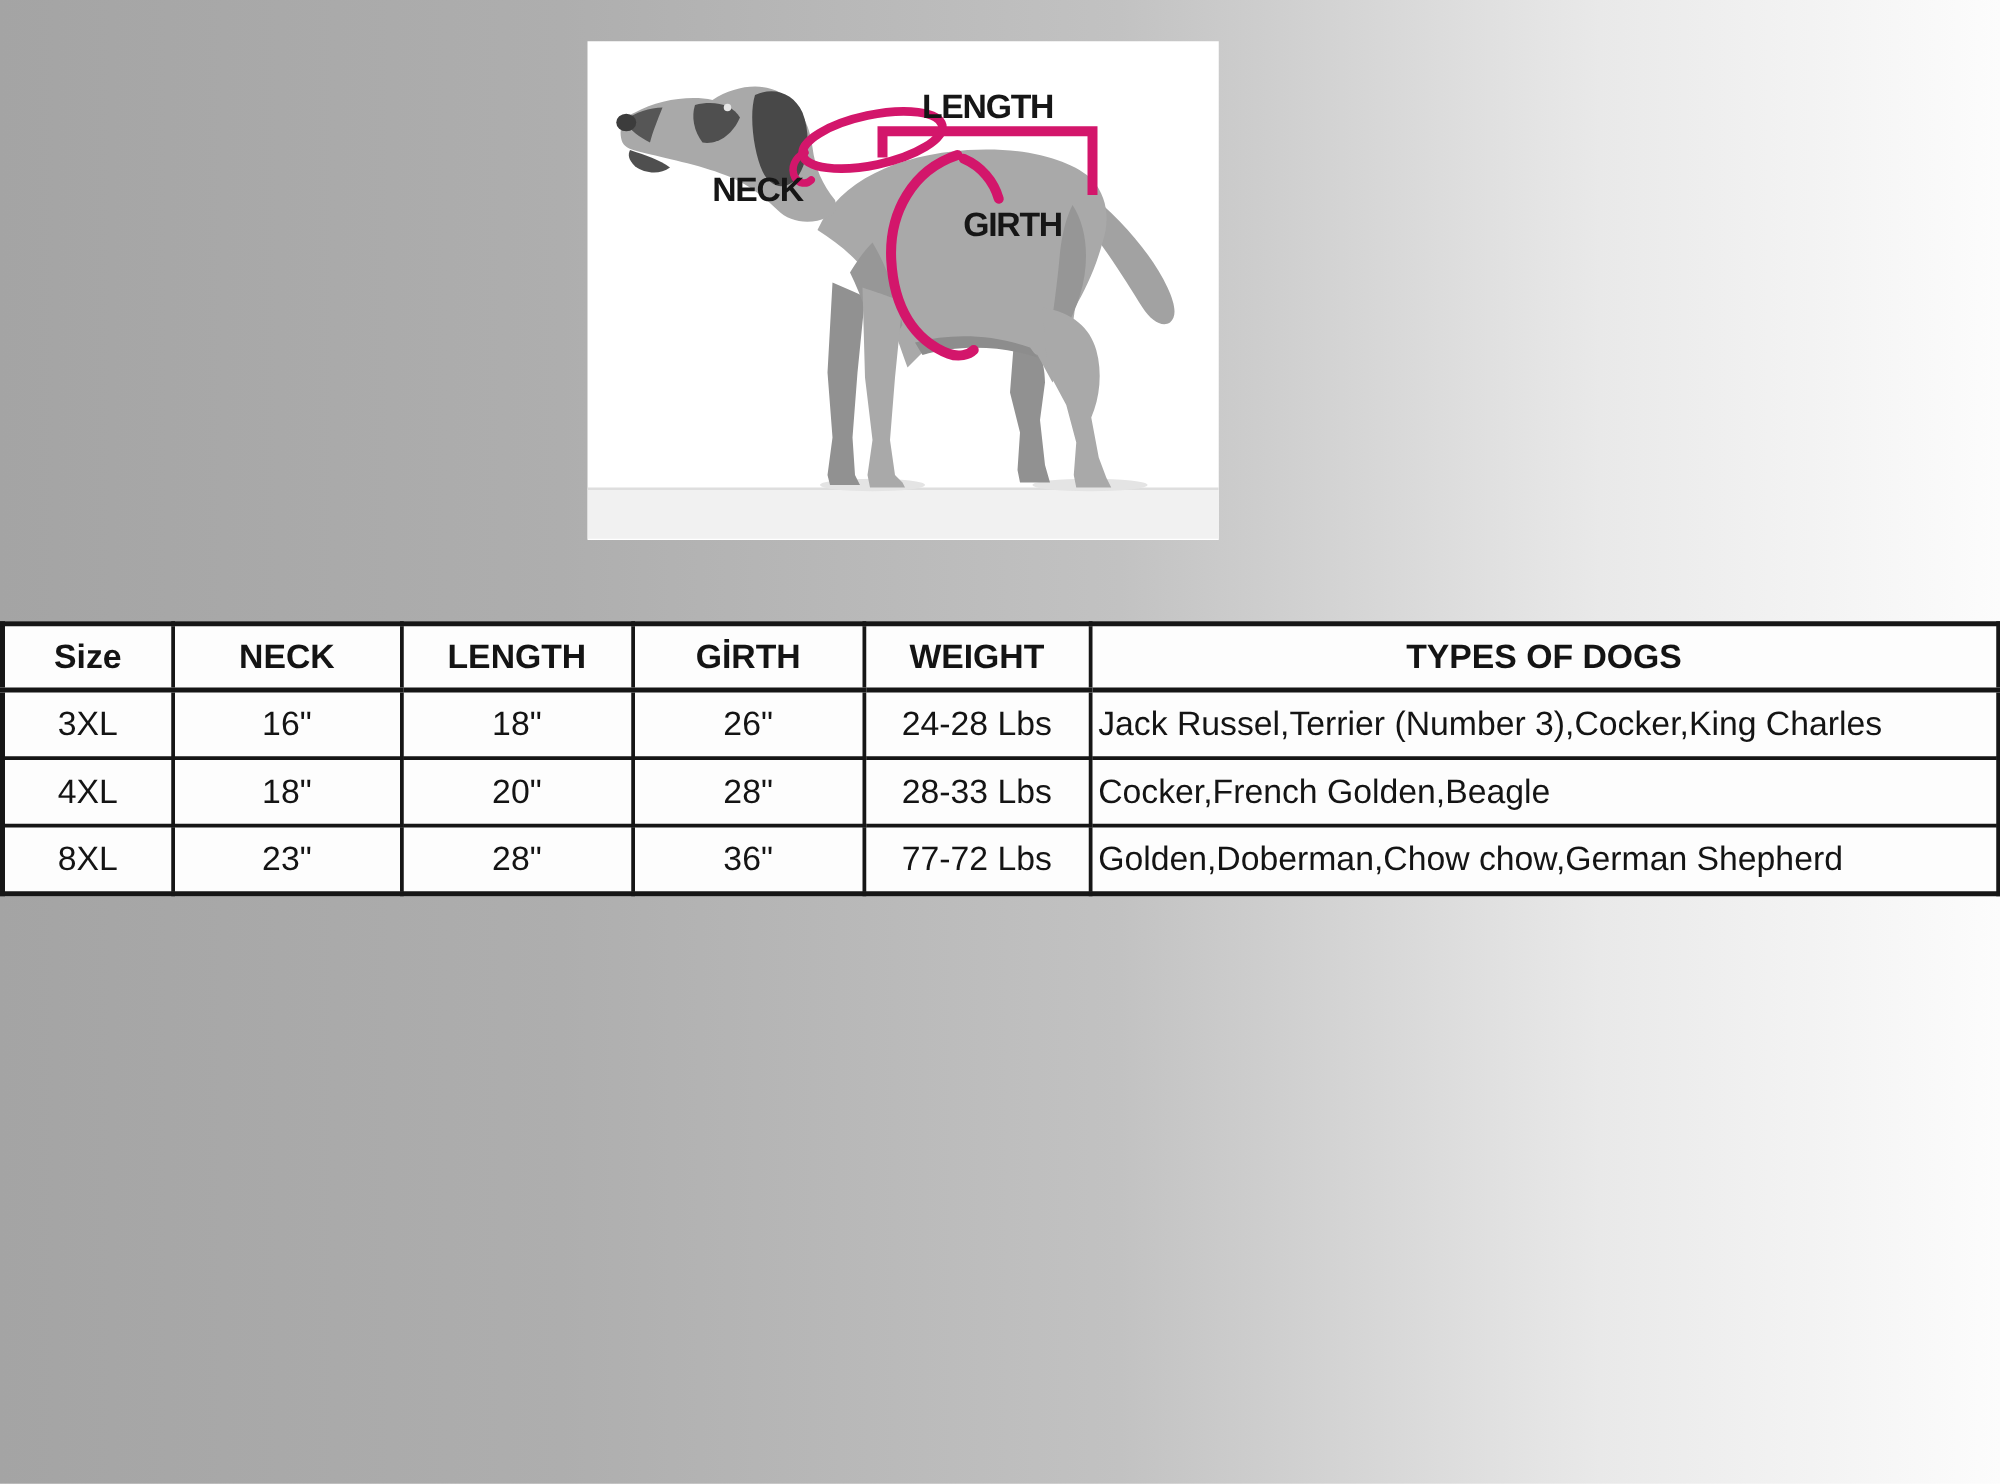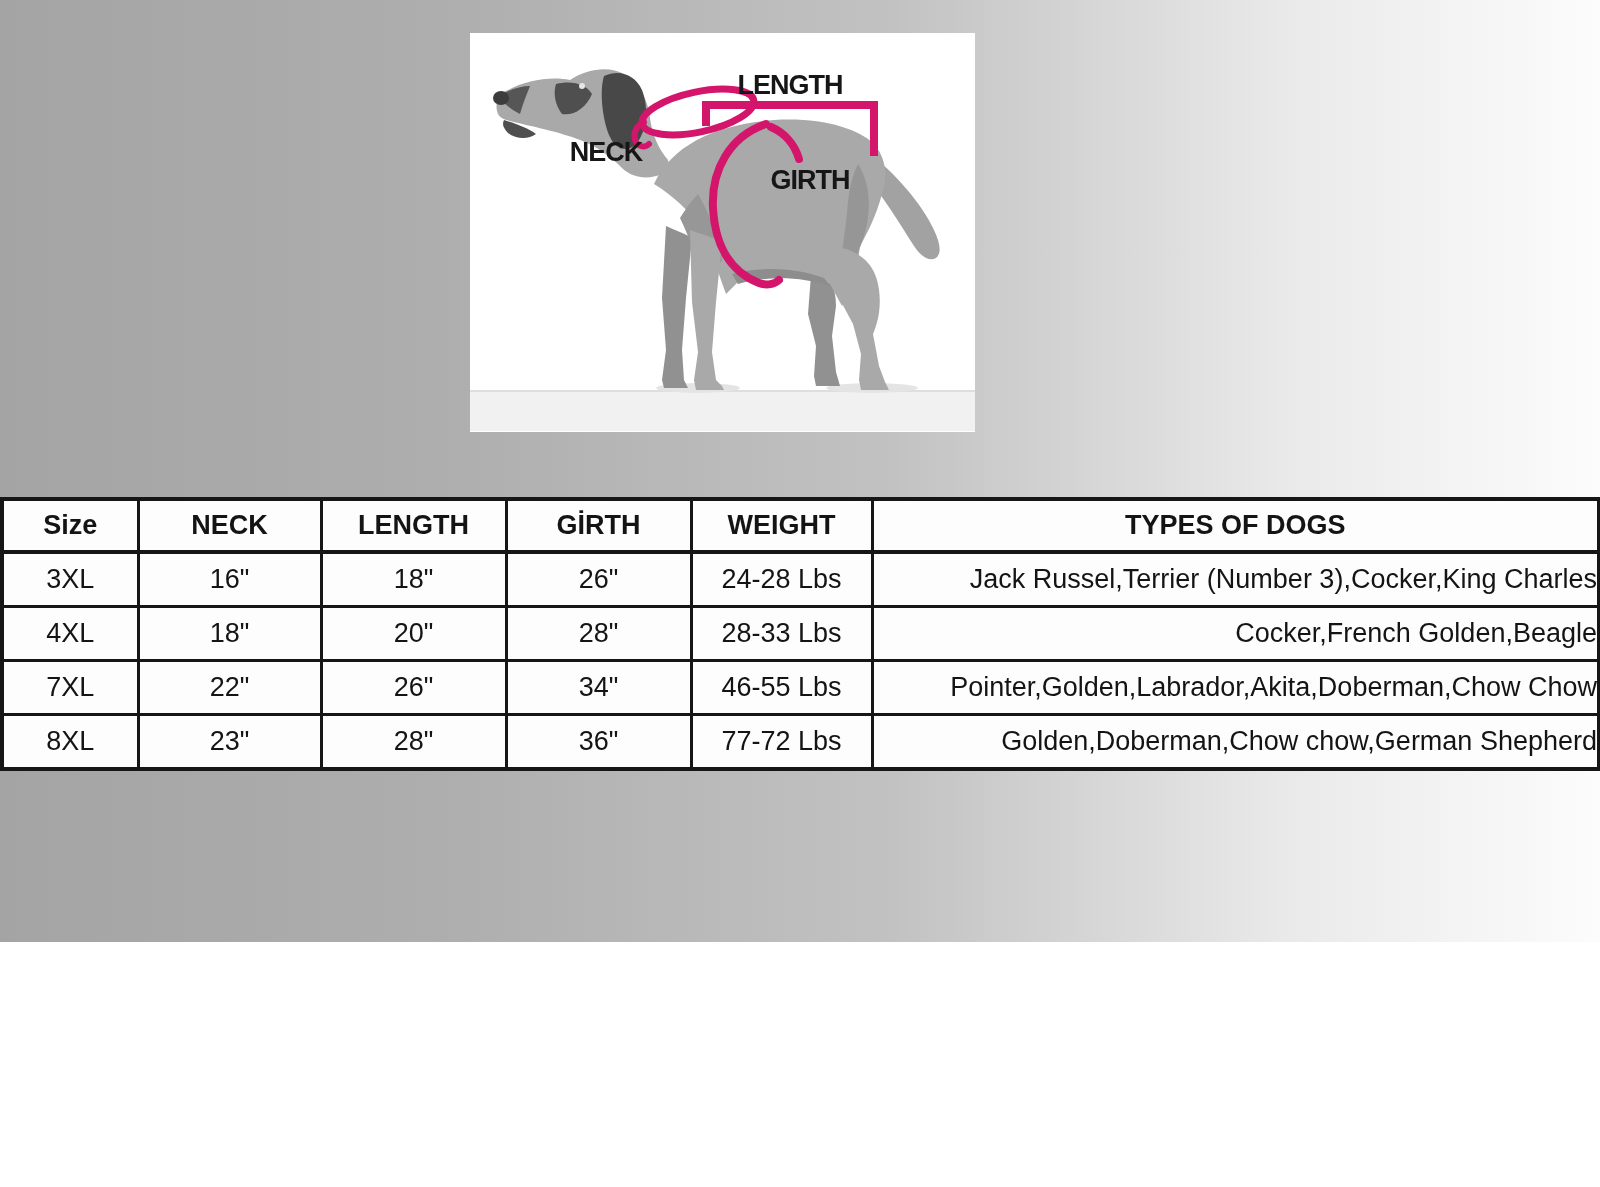--- a/index.html
+++ b/index.html
@@ -1,18 +1,18 @@
 <!DOCTYPE html>
 <html><head>
 <meta charset="utf-8">
 <style>
   html,body{margin:0;padding:0;}
   .page{
     position:relative;
-    width:1600px;height:942px;
+    width:1600px;height:1187px;
     overflow:hidden;
     background:linear-gradient(90deg,#a4a4a4 0%,#aeaeae 28%,#c2c2c2 56%,#e9e9e9 80%,#fcfcfc 100%);
     font-family:"Liberation Sans",sans-serif;
   }
   
   .diagram-box{
     position:absolute;left:470px;top:33px;width:505px;height:399px;
     background:#ffffff;
   }
   .diagram-box svg{display:block;width:100%;height:100%;}
@@ -27,21 +27,21 @@
     width:1597px;background:#fdfdfd;border:4px solid #161616;
   }
   .size-chart th,.size-chart td{
     border:3px solid #161616;height:51px;padding:0;
     text-align:center;vertical-align:middle;
     font-size:27px;color:#141414;
     overflow:hidden;white-space:nowrap;
   }
   .size-chart thead th{font-weight:bold;border-bottom-width:4px;height:49px;}
   .size-chart td.cell-size{font-weight:normal;}
-  .size-chart td.cell-dogs{text-align:right;padding-left:5px;}
+  .size-chart td.cell-dogs{text-align:left;padding-left:5px;}
 </style>
 </head>
 <body>
 
 <div class="page">
 
   <div class="diagram-box">
     <svg viewBox="0 0 505 397">
 
       <rect y="357" width="505" height="40" fill="#f1f1f1"></rect>
@@ -122,28 +122,20 @@
           </tr>
           <tr>
             <td class="cell-size">4XL</td>
             <td class="cell-neck">18"</td>
             <td class="cell-length">20"</td>
             <td class="cell-girth">28"</td>
             <td class="cell-weight">28-33 Lbs</td>
             <td class="cell-dogs">Cocker,French Golden,Beagle</td>
           </tr>
           <tr>
-            <td class="cell-size">7XL</td>
-            <td class="cell-neck">22"</td>
-            <td class="cell-length">26"</td>
-            <td class="cell-girth">34"</td>
-            <td class="cell-weight">46-55 Lbs</td>
-            <td class="cell-dogs">Pointer,Golden,Labrador,Akita,Doberman,Chow Chow</td>
-          </tr>
-          <tr>
             <td class="cell-size">8XL</td>
             <td class="cell-neck">23"</td>
             <td class="cell-length">28"</td>
             <td class="cell-girth">36"</td>
             <td class="cell-weight">77-72 Lbs</td>
             <td class="cell-dogs">Golden,Doberman,Chow chow,German Shepherd</td>
           </tr>
         </tbody>
     </table>
   </div>

